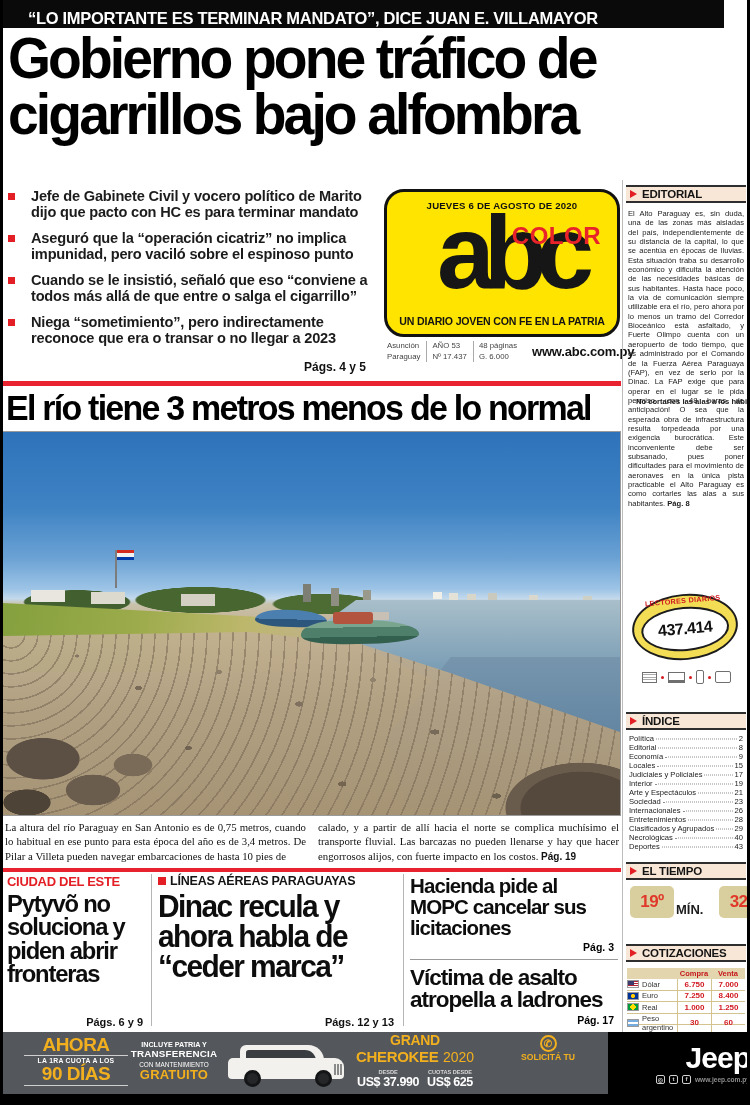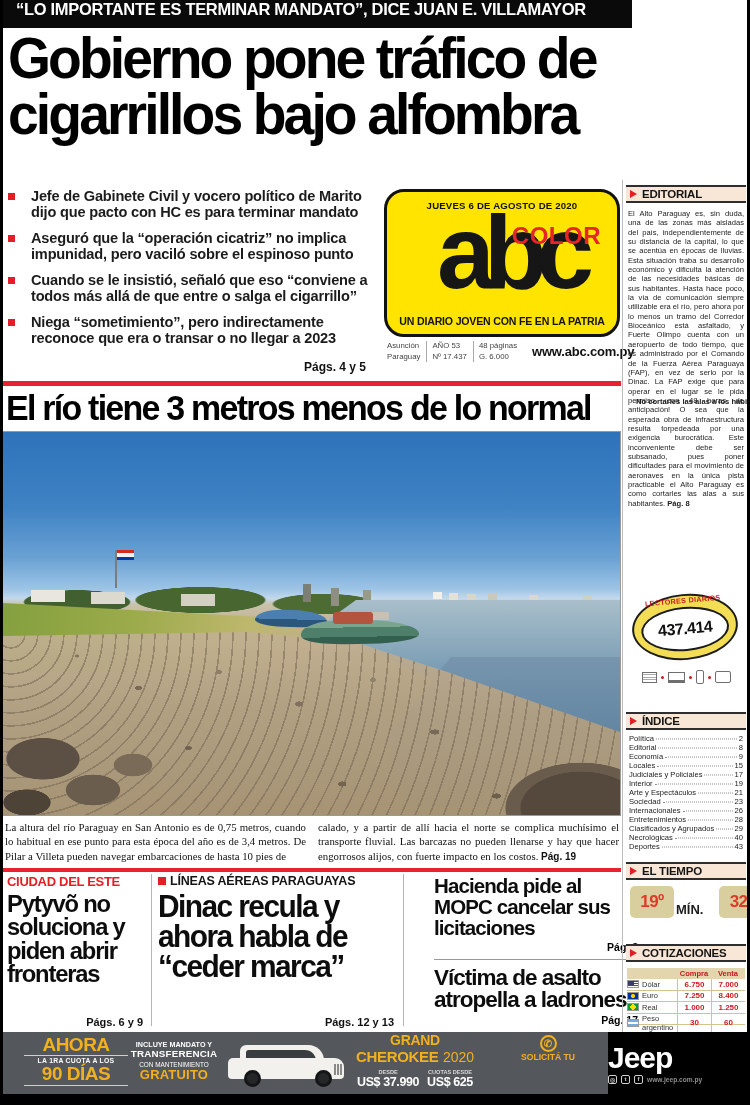--- a/index.html
+++ b/index.html
@@ -4,23 +4,23 @@
 <style>
   * { margin:0; padding:0; box-sizing:border-box; }
   body { background:#e9e9e9; font-family:"Liberation Sans", sans-serif; }
   .page { position:relative; width:750px; height:1105px; background:#fff; overflow:hidden;
           font-family:"Liberation Sans", sans-serif; }
   .edge { position:absolute; top:0; bottom:0; width:3px; background:#000; z-index:50; }
   .edge-l { left:0; } .edge-r { right:0; }
   .bottombar { position:absolute; left:0; right:0; bottom:0; height:11px; background:#000; z-index:50; }
 
   
-  .topbar { position:absolute; left:0; top:0; width:632px; height:28px; background:#0a0a0a;
+  .topbar { position:absolute; left:0; top:0; width:724px; height:28px; background:#0a0a0a;
             color:#fff; font-weight:bold; font-size:16.5px; letter-spacing:-0.3px;
-            display:flex; align-items:flex-start; padding-left:16px; }
+            display:flex; align-items:flex-end; padding-left:28px; }
 
   
   .mainhead { position:absolute; left:8px; top:30px; width:740px; color:#000;
               font-weight:900; font-size:57px; line-height:0.99; letter-spacing:-3px;
               transform:scaleX(0.97); transform-origin:left top; }
 
   
   .lead { position:absolute; left:8px; top:188px; width:366px; }
   .bullet { display:flex; gap:16px; margin-bottom:9px; }
   .bullet .sq { flex:0 0 auto; width:7px; height:7px; background:#e31e24; margin-top:5px; }
@@ -115,21 +115,21 @@
   .articles { position:absolute; left:0; top:874px; width:621px; height:156px; }
   .vline { position:absolute; top:0; bottom:4px; width:1px; background:#b5b5b5; }
   .art1 { position:absolute; left:7px; top:0; width:140px; height:100%; }
   .kicker-red { color:#e31e24; font-weight:900; font-size:13px; letter-spacing:-0.3px; }
   .art1 h2 { font-size:24px; font-weight:900; letter-spacing:-1.2px; line-height:0.97; color:#0d0d0d; margin-top:3px; transform:scaleX(0.99); transform-origin:left top;}
   .art-pages { position:absolute; right:4px; bottom:2px; font-weight:bold; font-size:11px; color:#111; }
   .art2 { position:absolute; left:158px; top:0; width:240px; height:100%; }
   .kicker-blk { display:flex; align-items:center; gap:4px; font-weight:900; font-size:12.5px; color:#141414; letter-spacing:-0.2px; }
   .kicker-blk .sq { width:8px; height:8px; background:#e31e24; }
   .art2 h2 { font-size:30.5px; font-weight:900; letter-spacing:-1.6px; line-height:0.98; color:#0d0d0d; margin-top:4px; transform:scaleX(0.98); transform-origin:left top; }
-  .art3 { position:absolute; left:410px; top:2px; width:208px; height:100%;margin-left:24px; }
+  .art3 { position:absolute; left:410px; top:2px; width:208px; height:100%; }
   .art3 h2 { font-size:20.5px; font-weight:900; letter-spacing:-0.9px; line-height:1.02; color:#0d0d0d; }
   .art3 .pg { text-align:right; font-weight:bold; font-size:10.5px; padding-right:4px; margin-top:2px; }
   .art3 hr { border:none; border-top:1px solid #9a9a9a; margin:6px 0 7px; }
   .art3 h3 { font-size:22.5px; font-weight:900; letter-spacing:-1px; line-height:1.0; color:#0d0d0d; }
 
   
   .rail-div { position:absolute; left:622px; top:180px; width:1px; height:852px; background:#bcbcbc; }
   .rail { position:absolute; left:626px; top:182px; width:121px; height:850px; }
   .rail-hdr { position:absolute; left:0; width:120px; height:18px; background:#f8e7d6;
               border-top:2px solid #2e2e2e; border-bottom:2px solid #2e2e2e;
@@ -204,21 +204,21 @@
   .ad-prices { display:flex; gap:8px; justify-content:center; margin-top:3px; }
   .ad-prices .plab { font-size:5.6px; color:#d7d7d7; font-weight:bold; }
   .ad-prices .pval { font-weight:900; font-size:12.5px; letter-spacing:-0.4px; }
   .ad-cta { position:absolute; left:496px; top:3px; width:104px; text-align:center; line-height:1.1; }
   .wa { width:17px; height:17px; border:2px solid #f2b01e; border-radius:50%; margin:0 auto 1px; display:flex; align-items:center; justify-content:center;
         color:#f2b01e; font-size:10px; font-weight:bold; }
   .ad-cta .c1 { font-weight:900; font-size:8.6px; }
   .ad-cta .c2 { font-weight:900; font-size:13px;margin-top:32px; }
   .ad-cta .c3 { font-weight:900; font-size:11.5px; color:#fff; }
   .ad-jeep { position:absolute; left:608px; top:0; width:142px; height:62px; background:#000;
-             display:flex; flex-direction:column; align-items:flex-start; justify-content:center; gap:2px; }
+             display:flex; flex-direction:column; align-items:flex-end; justify-content:center; gap:2px;padding-left:28px; }
   .jeep-logo { font-weight:900; font-size:30px; color:#fff; letter-spacing:-1px; line-height:1; }
   .jeep-row { display:flex; align-items:center; gap:4px; }
   .soc { width:9px; height:9px; border:1.2px solid #cfcfcf; border-radius:2px; color:#cfcfcf; font-size:6px; font-weight:bold;
          display:flex; align-items:center; justify-content:center; }
   .jeep-url { color:#8e8e8e; font-weight:bold; font-size:6.6px; }
 </style>
 </head>
 <body>
 
 <div class="page">
@@ -511,21 +511,21 @@
     </div>
   </div>
 
   <div class="ad">
     <div class="ad-now">
       <div class="l1 y">AHORA</div>
       <div class="l2">LA 1RA CUOTA A LOS</div>
       <div class="l3 y">90 DÍAS</div>
     </div>
     <div class="ad-inc">
-      <div class="i1">INCLUYE MANDATO Y</div>
+      <div class="i1">INCLUYE PATRIA Y</div>
       <div class="i2">TRANSFERENCIA</div>
       <div class="i3">CON MANTENIMIENTO</div>
       <div class="i4 y">GRATUITO</div>
     </div>
     <div class="ad-car">
       <div class="car-roof"></div>
       <div class="car-win"></div>
       <div class="car-body"></div>
       <div class="car-grille"></div>
       <div class="car-wheel car-w1"></div>

